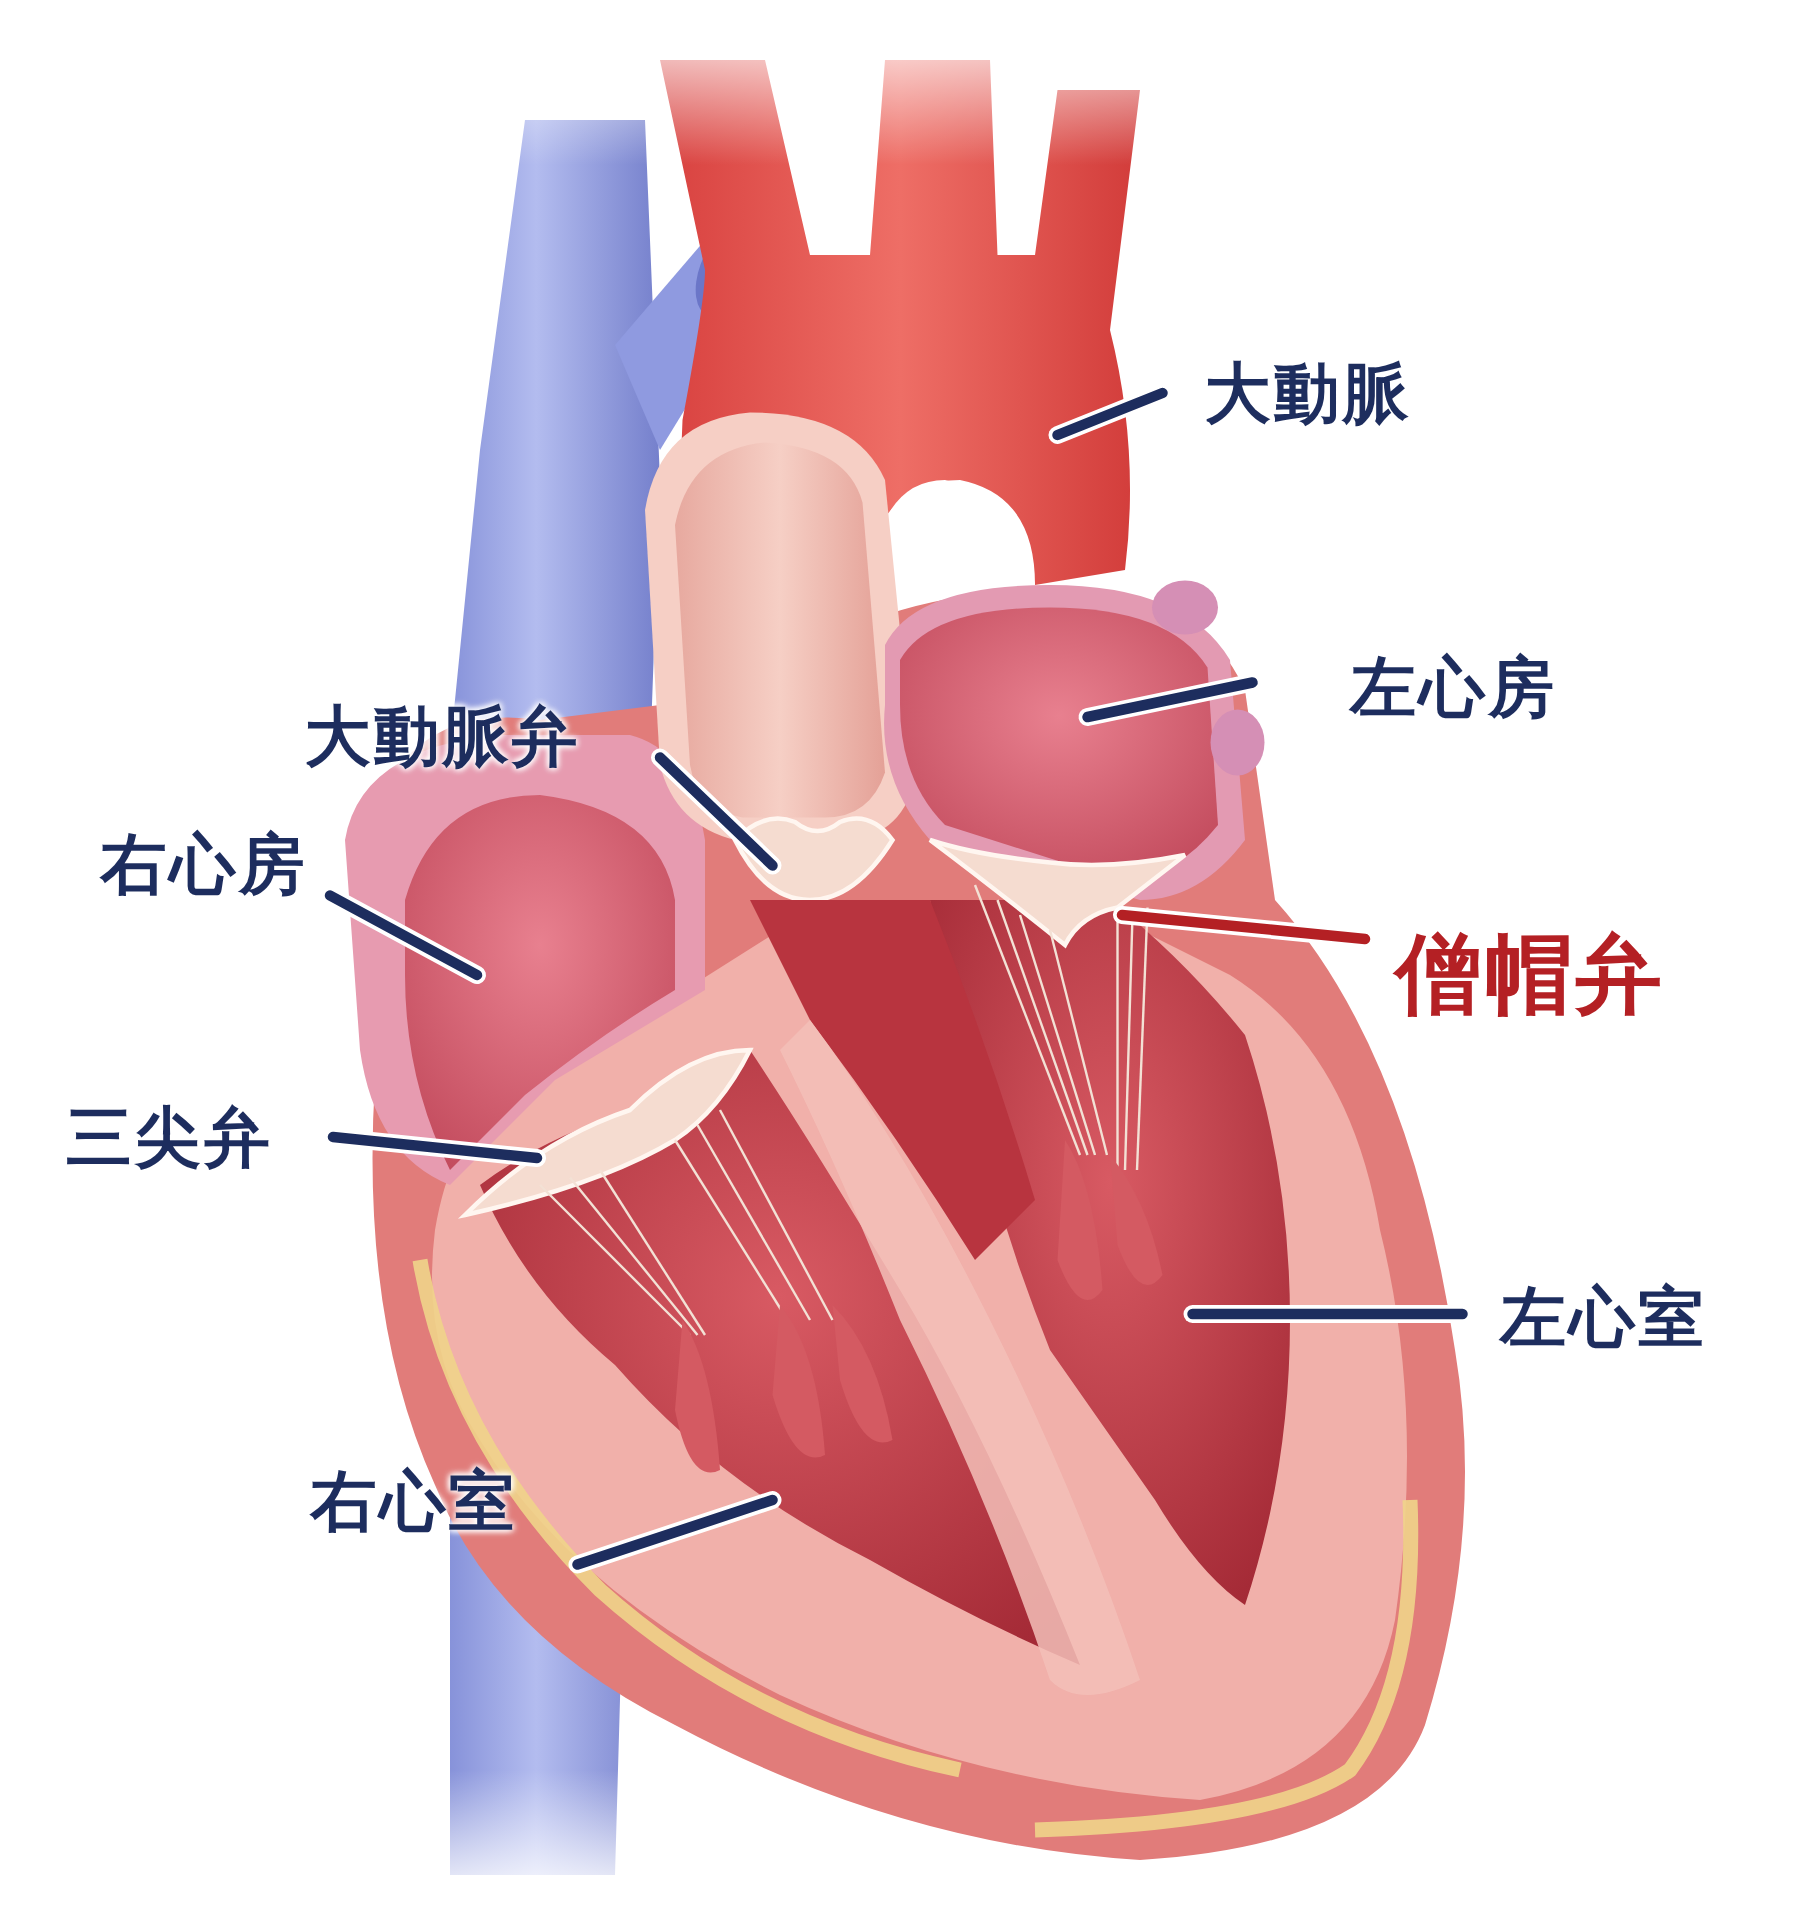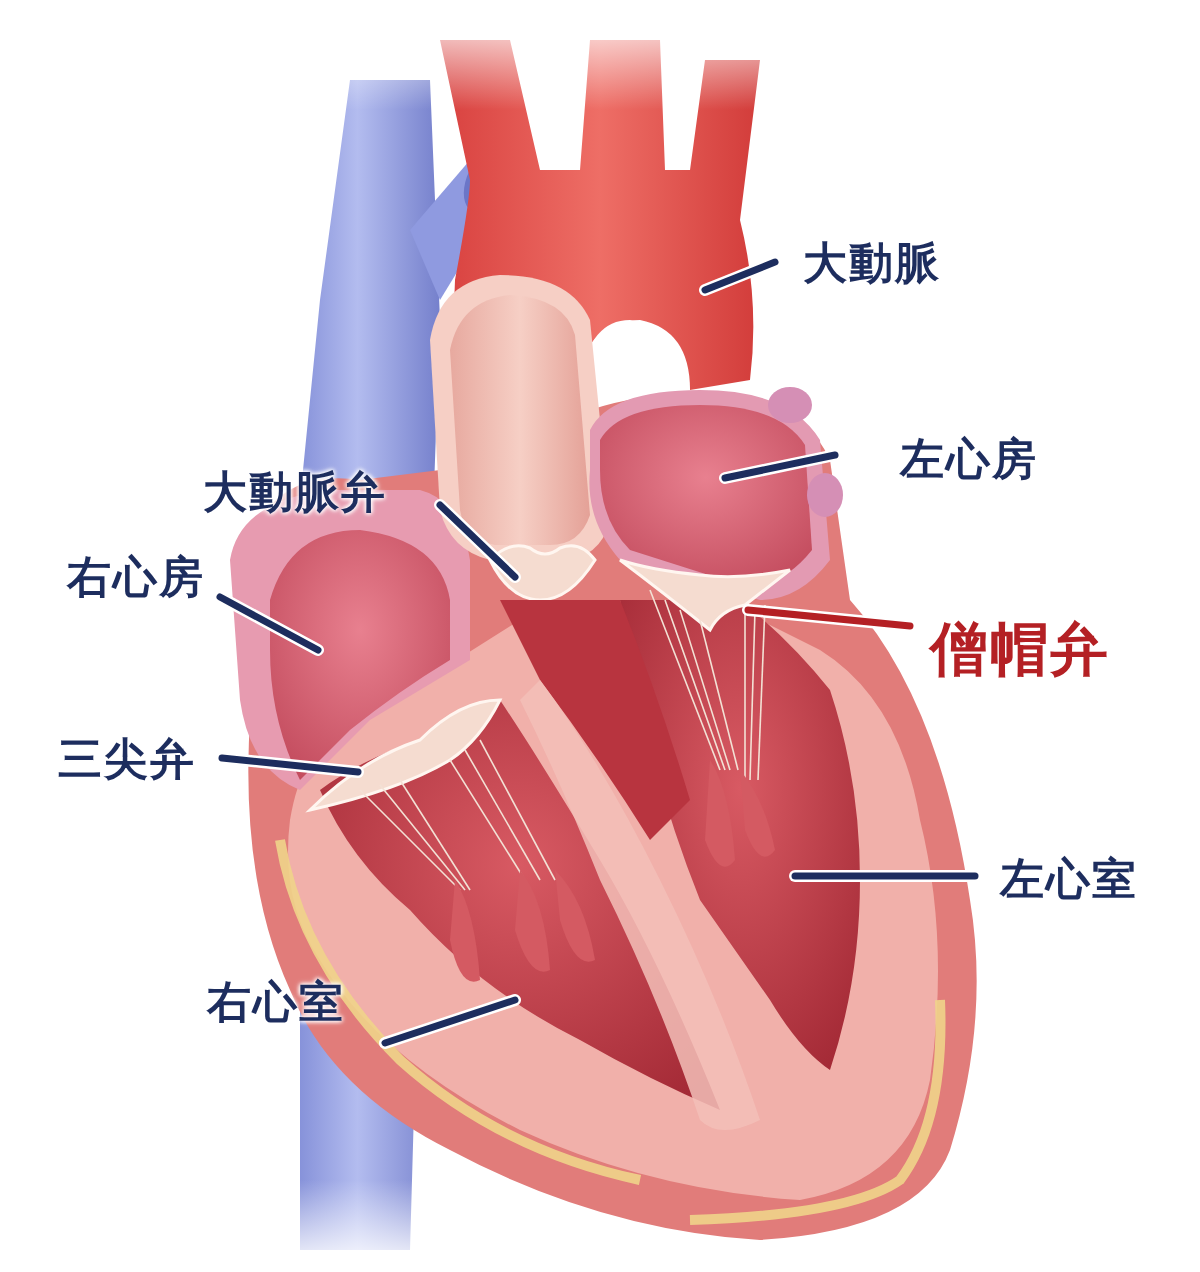--- a/index.html
+++ b/index.html
@@ -159,15 +159,15 @@
     </g>
     <line stroke="#b42024" stroke-width="7" x1="748" y1="610" x2="910" y2="626"></line>
   </g>
 </svg>
 
 <div class="label" style="left:803px; top:241px;">大動脈</div>
 <div class="label" style="left:855px; top:437px;margin-left:45px;">左心房</div>
 <div class="label" style="left:203px; top:470px;">大動脈弁</div>
 <div class="label highlight" style="left:930px; top:596px;">僧帽弁</div>
 <div class="label" style="left:50px; top:555px;margin-left:17px;">右心房</div>
-<div class="label" style="left:58px; top:737px;">三尖弁</div>
+<div class="label" style="left:44px; top:737px;">三尖弁</div>
 <div class="label" style="left:1000px; top:857px;">左心室</div>
 <div class="label" style="left:207px; top:980px;">右心室</div>
 
 </body></html>

